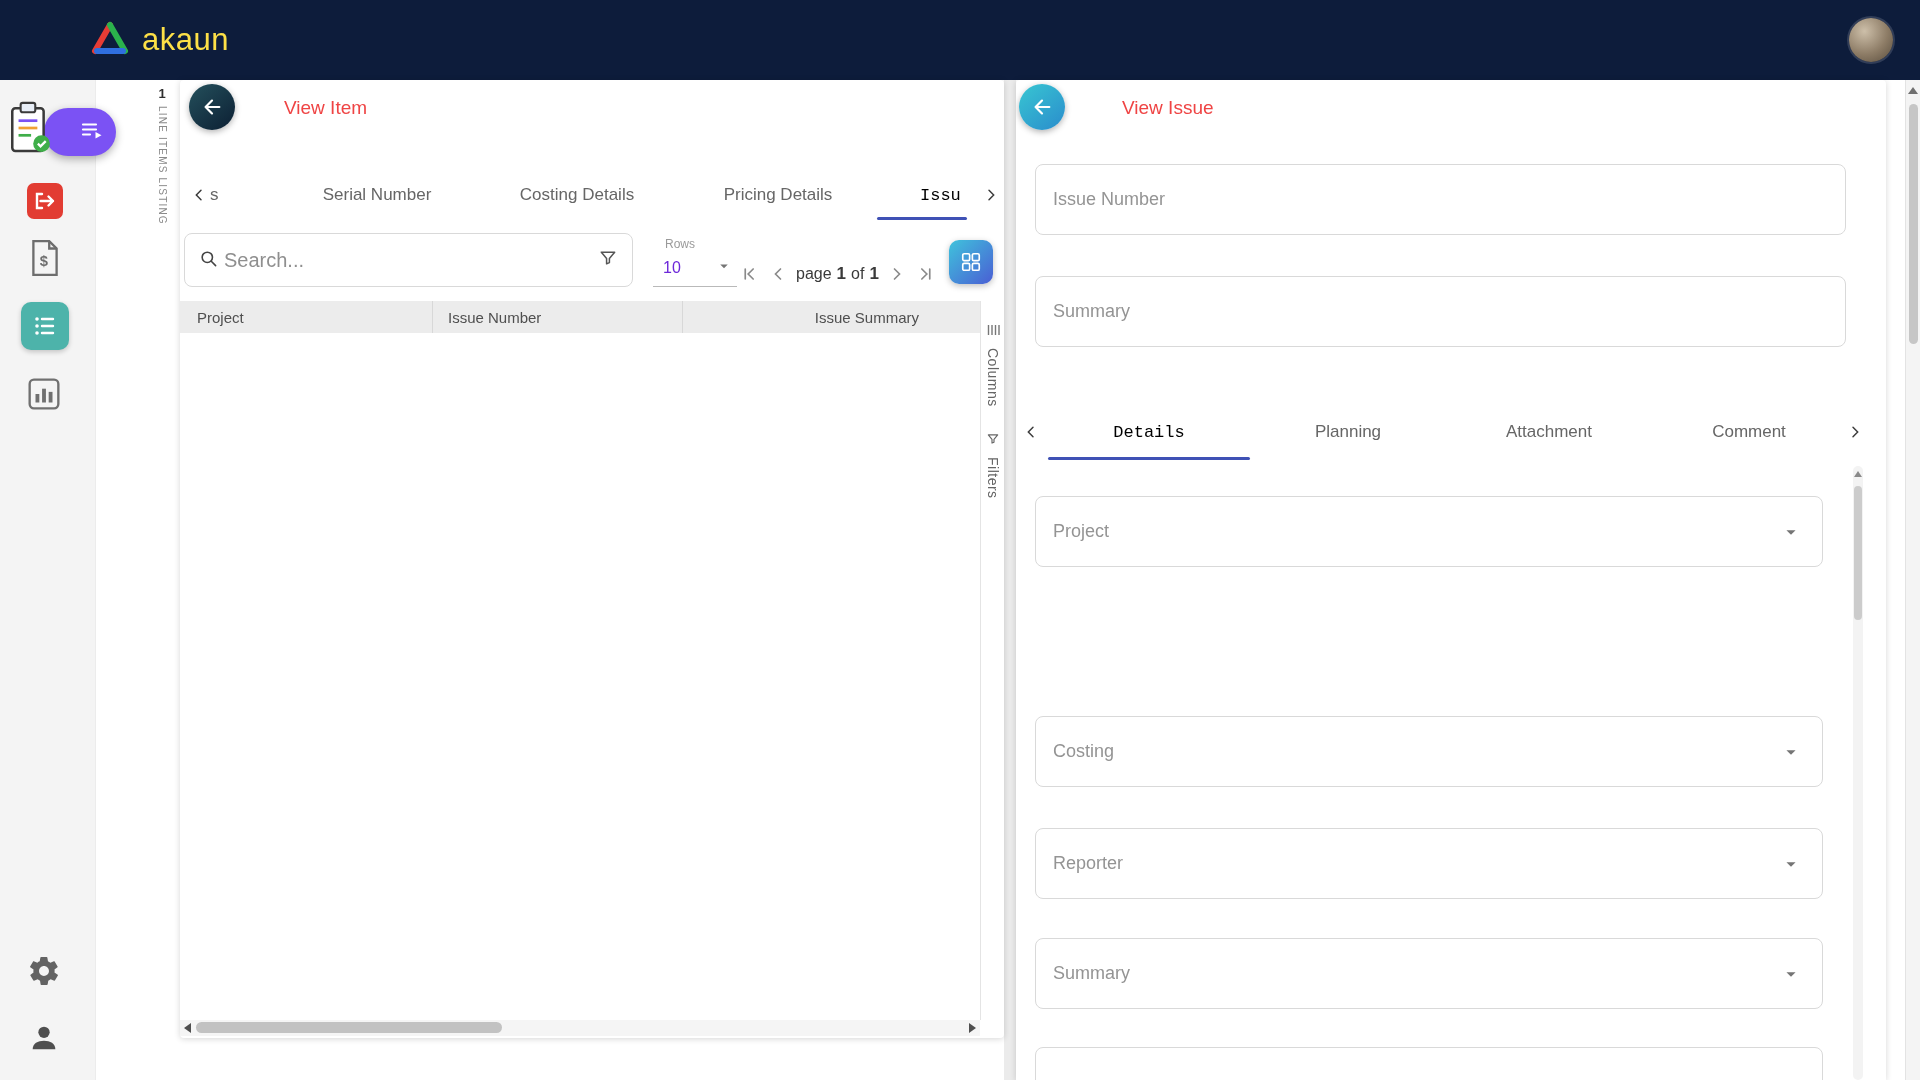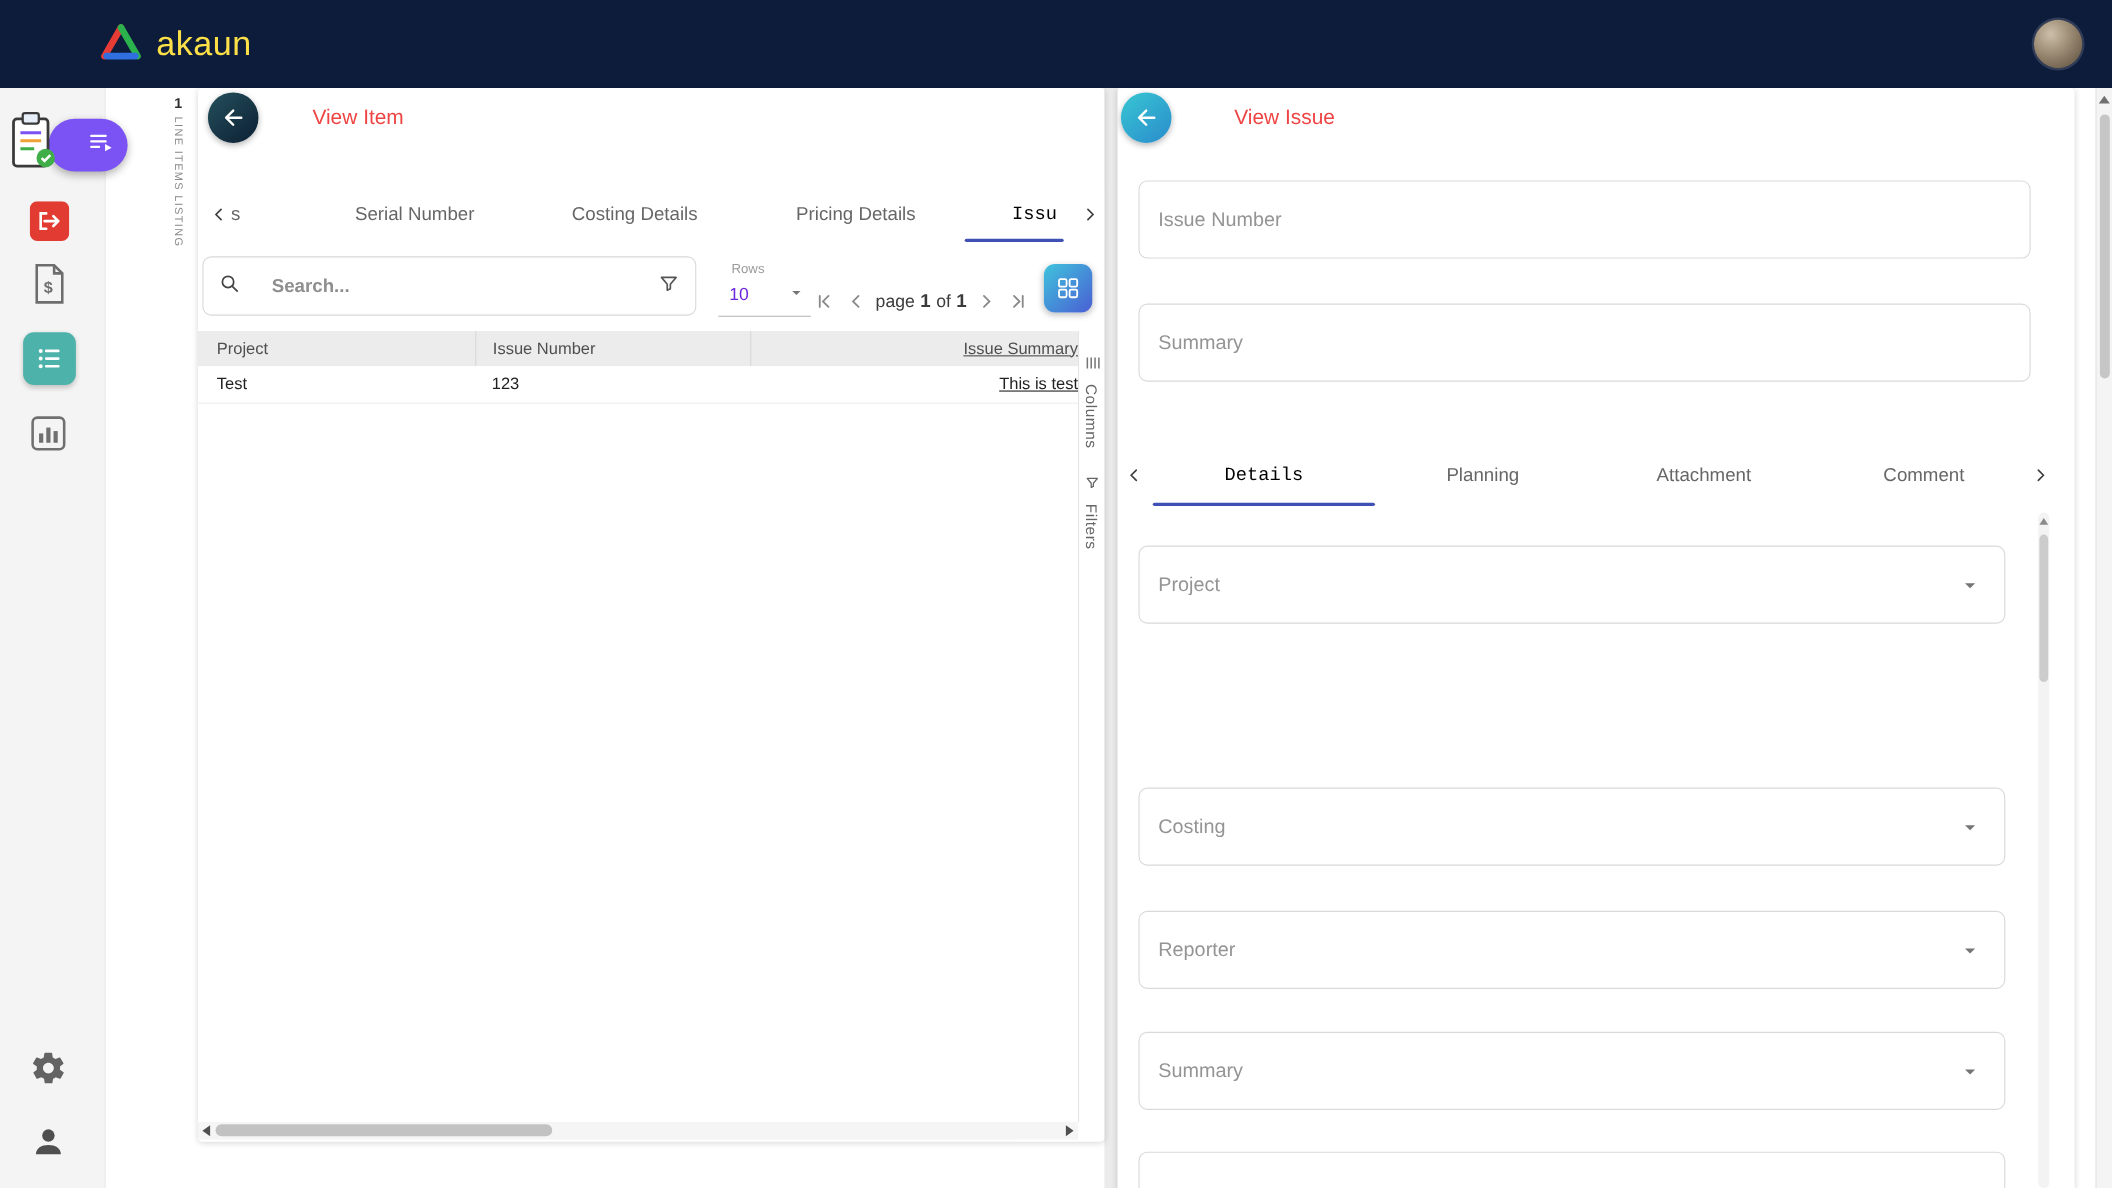--- a/index.html
+++ b/index.html
@@ -42,41 +42,41 @@
   .tabbar{position:absolute;left:0;right:0;}
   .tabbar-left{top:90px;height:50px;}
   .tabbar-right{top:324px;height:56px;}
   .tab{position:absolute;top:0;height:100%;display:flex;align-items:center;justify-content:center;font-size:17px;color:#666;cursor:pointer;white-space:nowrap;}
   .tab.active{color:#000000;font-family:Liberation Mono, monospace;}
   .tab-underline{position:absolute;bottom:0;height:3px;background:#3f51b5;border-radius:2px;}
   .chev-btn{position:absolute;top:0;height:100%;width:26px;display:flex;align-items:center;justify-content:center;cursor:pointer;background:#fff;border:none;padding:0;}
 
   
   .searchbox{position:absolute;left:4px;top:153px;width:449px;height:54px;border:1px solid #d9d9d9;border-radius:8px;display:flex;align-items:center;padding:0 14px;background:#fff;}
-  .search-input{flex:1;border:none;outline:none;font-size:17px;color:#555;margin-left:27px;font-family:"Liberation Sans",sans-serif;background:transparent;font-weight:bold;}
+  .search-input{flex:1;border:none;outline:none;font-size:20px;color:#555;margin-left:4px;font-family:"Liberation Sans",sans-serif;background:transparent;}
   .search-input::placeholder{color:#8f8f8f;}
   .rows-ctl{position:absolute;left:473px;top:157px;width:84px;cursor:pointer;}
   .rows-label{font-size:12px;color:#9a9a9a;padding-left:12px;}
   .rows-select{display:flex;align-items:center;justify-content:space-between;padding:6px 4px 7px 10px;border-bottom:1px solid #b9b9b9;font-size:16px;color:#6d28d9;}
   .pagination{position:absolute;left:558px;top:166px;height:56px;display:flex;align-items:center;gap:7px;}
   .pg-icon{display:flex;align-items:center;justify-content:center;width:22px;height:22px;cursor:pointer;}
   .pg-text{display:flex;align-items:baseline;gap:5px;font-size:16px;color:#3a3a3a;}
   .pg-text b{font-size:17px;}
   .grid-btn{position:absolute;left:769px;top:160px;width:44px;height:44px;border:none;border-radius:10px;cursor:pointer;
     background:linear-gradient(135deg,#3fc3dc,#4a5ed4);display:flex;align-items:center;justify-content:center;box-shadow:0 2px 6px rgba(0,0,0,.25);}
 
   
   .tbl-header{position:absolute;left:0;top:221px;width:800px;height:32px;background:#ececec;display:flex;align-items:stretch;}
   .tbl-row{position:absolute;left:0;top:253px;width:800px;height:34px;background:#fff;border-bottom:1px solid #ededed;display:flex;align-items:stretch;cursor:pointer;}
   .cell{display:flex;align-items:center;font-size:15px;}
   .tbl-header .cell{color:#4f4f4f;}
   .tbl-row .cell{color:#222;}
   .c0{width:252px;padding-left:17px;}
   .c1{width:250px;padding-left:15px;}
-  .c2{flex:1;justify-content:flex-end;text-decoration:underline;}
+  .c2{flex:1;justify-content:flex-end;padding-right:61px;}
   .tbl-header .c1,.tbl-header .c2{border-left:1px solid #d8d8d8;}
 
   
   .strip-line{position:absolute;left:800px;top:221px;width:1px;height:719px;background:#e4e4e4;}
   .strip-ctl{position:absolute;left:801px;width:23px;display:flex;flex-direction:column;align-items:center;gap:7px;cursor:pointer;}
   .vlabel{writing-mode:vertical-rl;font-size:14px;color:#666;letter-spacing:.5px;}
 
   
   .hscroll{position:absolute;left:0;top:940px;width:800px;height:16px;background:#f5f5f5;}
   .hs-thumb{position:absolute;left:16px;top:2px;width:306px;height:11px;background:#c2c2c2;border-radius:6px;cursor:pointer;}
@@ -286,25 +286,20 @@
         <rect x="3" y="13.5" width="7.5" height="7.5" rx="1.5" fill="none" stroke="#fff" stroke-width="1.8"></rect>
         <rect x="13.5" y="13.5" width="7.5" height="7.5" rx="1.5" fill="none" stroke="#fff" stroke-width="1.8"></rect>
       </svg>
     </button>
 
     <div class="tbl-header">
       <div class="cell c0">Project</div>
       <div class="cell c1">Issue Number</div>
       <div class="cell c2">Issue Summary</div>
     </div>
-    <div class="tbl-row">
-      <div class="cell c0">Test</div>
-      <div class="cell c1">123</div>
-      <div class="cell c2">This is test</div>
-    </div>
 
     <div class="strip-line"></div>
     <div class="strip-ctl" style="top:243px;">
       <span>
         <svg width="14" height="14" viewBox="0 0 14 14">
           <path d="M2.5 2v10M6 2v10M9.5 2v10M13 2v10" stroke="#777" stroke-width="1.4"></path>
         </svg>
       </span>
       <span class="vlabel">Columns</span>
     </div>

